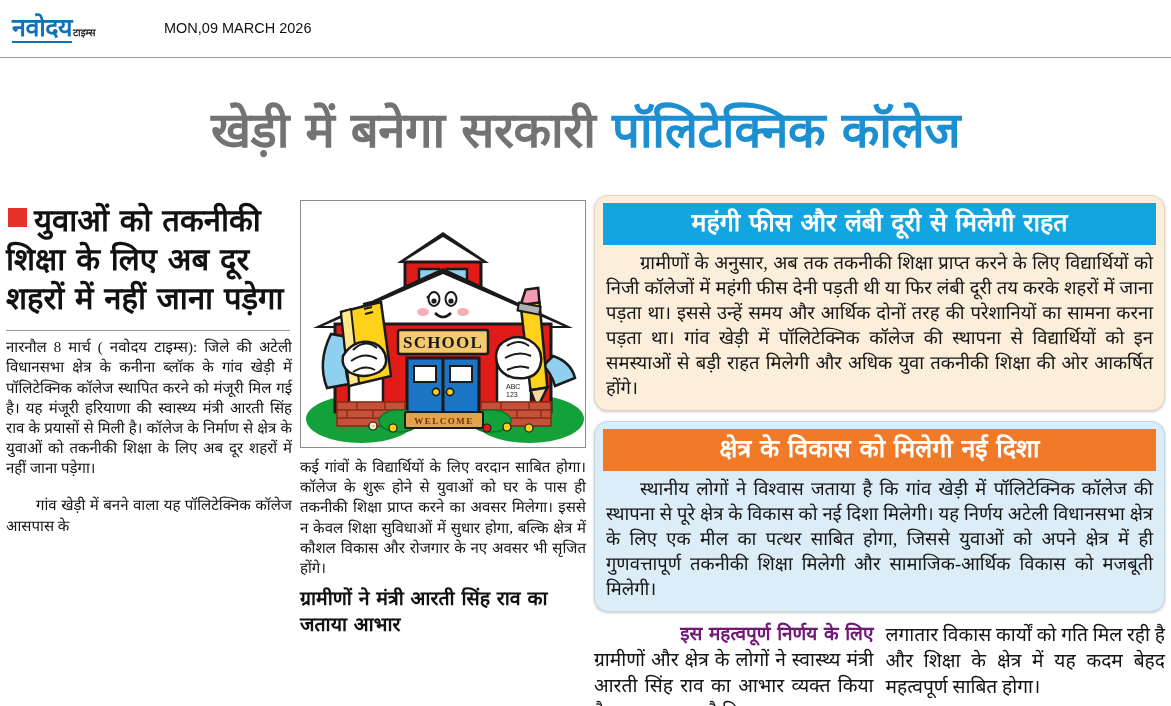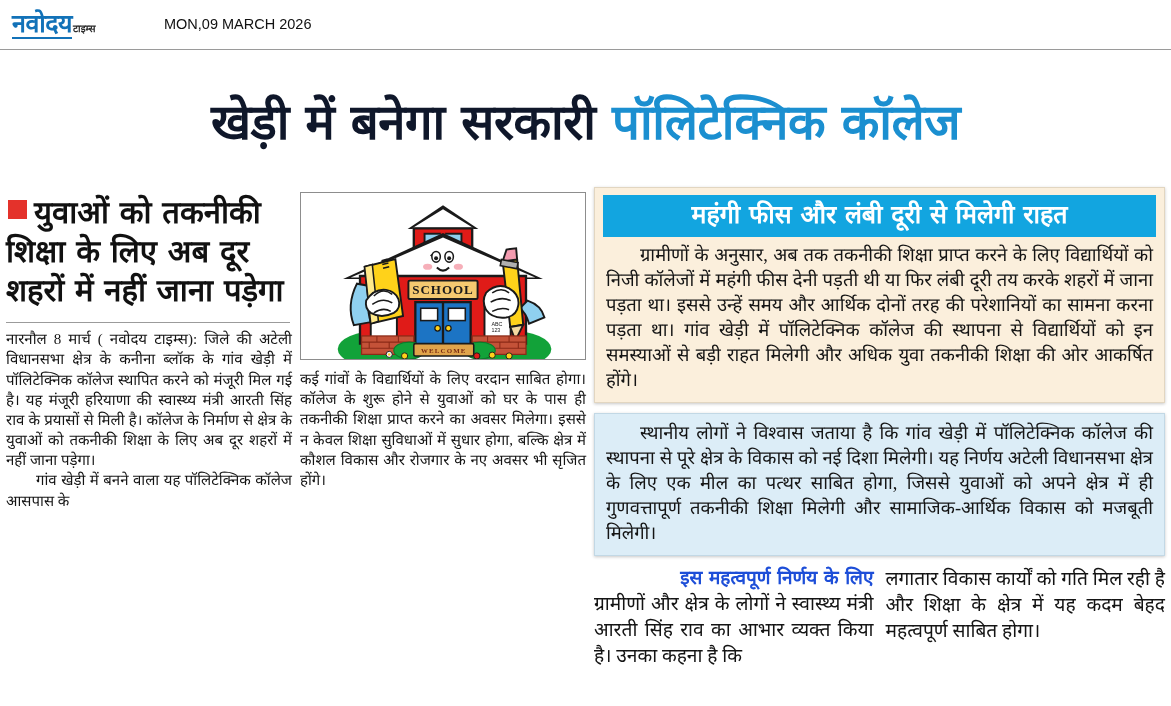--- a/index.html
+++ b/index.html
@@ -10,21 +10,21 @@
   body {
     width: 1171px; height: 706px;
     font-family: "Liberation Serif", "DejaVu Serif", serif;
     color: #111;
     overflow: hidden;
     position: relative;
   }
 
   
   .masthead {
-    height: 50px;
+    height: 58px;
     display: flex;
     align-items: center;
     padding: 4px 0 4px 8px;
     border-bottom: 1px solid #9a9a9a;
   }
   .logo-wrap {
     display: flex;
     align-items: baseline;
     width: 146px;
     flex: 0 0 146px;
@@ -61,21 +61,21 @@
   .headline {
     text-align: center;
     font-family: "DejaVu Sans", sans-serif;
     font-weight: 700;
     font-size: 49px;
     line-height: 1.05;
     padding: 14px 6px 6px 6px;
     white-space: nowrap;
     letter-spacing: -0.5px;
   }
-  .headline .hl-black { color: #0f172a; }
+  .headline .hl-black { color: #737373; }
   .headline .hl-blue { color: #1B8FD0; }
 
   
   .content {
     position: relative;
     padding: 0 6px;
     display: flex;
     gap: 8px;
     height: 540px;
   }
@@ -105,47 +105,48 @@
     margin: 12px 2px 6px 0;
   }
   .body-text {
     font-size: 15px;
     line-height: 1.345;
     text-align: justify;
     color: #141414;
     font-family: "Liberation Serif", serif;
   }
   .body-text p { margin: 0; }
-  .body-text p + p { text-indent: 30px; }
+  .body-text p + p { text-indent: 30px; margin-top: 17px; }
 
   
   .illus-frame {
     border: 1px solid #8d8d8d;
     background: #fff;
-    height: 168px;
+    height: 248px;
     margin: 5px 0 9px 0;
     position: relative;
     overflow: hidden;
   }
   .illus-svg { display: block; width: 100%; height: 100%; }
   .subhead {
     font-family: "DejaVu Sans", sans-serif;
     font-weight: 700;
     font-size: 19.5px;
     line-height: 1.32;
     color: #111;
     margin-top: 8px;
   }
 
   
   .panel {
     position: relative;
     padding: 7px 8px 9px 8px;
     margin-bottom: 10px;
     box-shadow: 0 1px 3px rgba(0,0,0,0.22);
+    border-radius: 14px;
   }
   .panel-cream { background: #FBEFDC; border: 1px solid #e2d6c1; }
   .panel-blue  { background: #DCEDF7; border: 1px solid #c2d8e5; }
   .banner {
     text-align: center;
     font-family: "DejaVu Sans", sans-serif;
     font-weight: 700;
     font-size: 25px;
     line-height: 1.28;
     color: #ffffff;
@@ -169,21 +170,21 @@
     gap: 12px;
     margin-top: 8px;
   }
   .bcol { flex: 1 1 0; }
   .bcol-head {
     font-family: "DejaVu Sans", sans-serif;
     font-weight: 700;
     font-size: 19px;
     line-height: 1.25;
     text-align: center;
-    color: #1d4ed8;
+    color: #701a75;
     margin-bottom: 1px;
   }
   .bcol-head.left-head { text-align: right; }
   .bcol-text {
     font-size: 19.2px;
     line-height: 1.345;
     text-align: justify;
     color: #141414;
   }
 </style>
@@ -316,30 +317,32 @@
         <circle cx="72" cy="210" r="1.6" fill="#FFD21A"></circle>
         <circle cx="92" cy="212" r="4" fill="#FFD21A" stroke="#1a1a1a" stroke-width="1.2"></circle>
         <circle cx="206" cy="211" r="4" fill="#FFD21A" stroke="#1a1a1a" stroke-width="1.2"></circle>
         <circle cx="228" cy="212" r="4" fill="#FFD21A" stroke="#1a1a1a" stroke-width="1.2"></circle>
         <circle cx="186" cy="212" r="4" fill="#E01B18" stroke="#1a1a1a" stroke-width="1.2"></circle>
       </svg>
     </div>
     <div class="body-text">
       <p>कई गांवों के विद्यार्थियों के लिए वरदान साबित होगा। कॉलेज के शुरू होने से युवाओं को घर के पास ही तकनीकी शिक्षा प्राप्त करने का अवसर मिलेगा। इससे न केवल शिक्षा सुविधाओं में सुधार होगा, बल्कि क्षेत्र में कौशल विकास और रोजगार के नए अवसर भी सृजित होंगे।</p>
     </div>
+    <div class="subhead">ग्रामीणों ने मंत्री आरती सिंह राव का जताया आभार</div>
   </div>
 
   <div class="col-right">
 
     <div class="panel panel-cream">
       <div class="banner banner-blue">महंगी फीस और लंबी दूरी से मिलेगी राहत</div>
       <div class="panel-text">ग्रामीणों के अनुसार, अब तक तकनीकी शिक्षा प्राप्त करने के लिए विद्यार्थियों को निजी कॉलेजों में महंगी फीस देनी पड़ती थी या फिर लंबी दूरी तय करके शहरों में जाना पड़ता था। इससे उन्हें समय और आर्थिक दोनों तरह की परेशानियों का सामना करना पड़ता था। गांव खेड़ी में पॉलिटेक्निक कॉलेज की स्थापना से विद्यार्थियों को इन समस्याओं से बड़ी राहत मिलेगी और अधिक युवा तकनीकी शिक्षा की ओर आकर्षित होंगे।</div>
     </div>
 
     <div class="panel panel-blue">
+      <div class="banner banner-orange">क्षेत्र के विकास को मिलेगी नई दिशा</div>
       <div class="panel-text">स्थानीय लोगों ने विश्वास जताया है कि गांव खेड़ी में पॉलिटेक्निक कॉलेज की स्थापना से पूरे क्षेत्र के विकास को नई दिशा मिलेगी। यह निर्णय अटेली विधानसभा क्षेत्र के लिए एक मील का पत्थर साबित होगा, जिससे युवाओं को अपने क्षेत्र में ही गुणवत्तापूर्ण तकनीकी शिक्षा मिलेगी और सामाजिक-आर्थिक विकास को मजबूती मिलेगी।</div>
     </div>
 
     <div class="bottom-cols">
       <div class="bcol">
         <div class="bcol-head left-head">इस महत्वपूर्ण निर्णय के लिए</div>
         <div class="bcol-text">ग्रामीणों और क्षेत्र के लोगों ने स्वास्थ्य मंत्री आरती सिंह राव का आभार व्यक्त किया है। उनका कहना है कि</div>
       </div>
       <div class="bcol">
         <div class="bcol-text">लगातार विकास कार्यों को गति मिल रही है और शिक्षा के क्षेत्र में यह कदम बेहद महत्वपूर्ण साबित होगा।</div>

